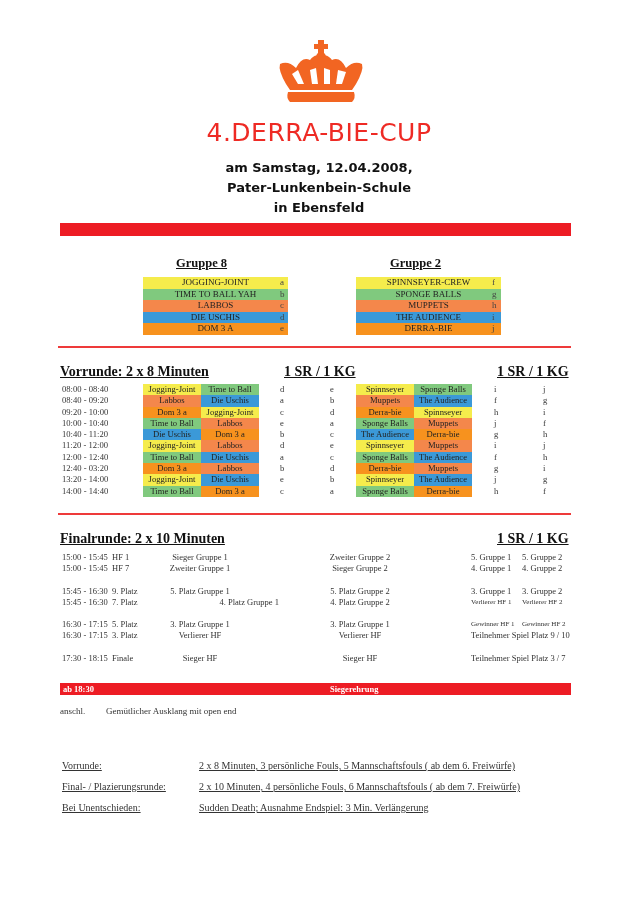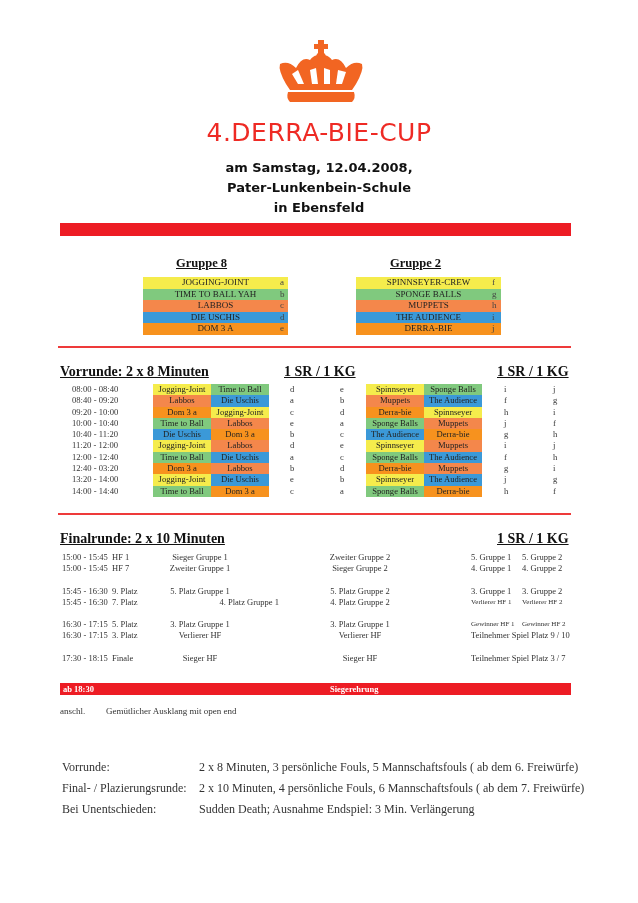--- a/index.html
+++ b/index.html
@@ -20,21 +20,21 @@
   .letter { font-size:9px; line-height:11.5px; height:11.5px; color:#444; }
   .sec { font-weight:bold; text-decoration:underline; font-size:14px; color:#111; }
   .row { height:11.3px; line-height:11.3px; font-size:8.6px; color:#333; }
   .cell { display:inline-block; width:65px; text-align:center; height:11.3px; line-height:11.3px; font-size:8.6px; color:#222; vertical-align:top; }
   .fin { font-size:8.5px; color:#333; line-height:11px; }
   .small { font-size:7px; }
   .cy { background:#f5ec4c; } .cg { background:#80c97e; } .cs { background:#f4874b; }
   .cb { background:#3b99d8; } .co { background:#f7921e; }
   .siegbar { left:60px; width:511px; top:683px; height:12px; background:#ed1c24;
              color:#fff; font-weight:bold; font-size:8.5px; line-height:12px; }
-  .rules { font-size:12px; color:#333; }
+  .rules { font-size:10px; color:#333;text-decoration:underline; }
 </style>
 </head>
 <body>
 
 <div class="abs crown">
   <svg width="90" height="68" viewBox="0 0 90 68">
     <g fill="#f26522">
       <rect x="42" y="0" width="6" height="14"></rect>
       <rect x="38" y="4" width="14" height="5"></rect>
       <circle cx="45" cy="17" r="5"></circle>
@@ -85,21 +85,21 @@
     <div class="letter">h</div>
     <div class="letter">i</div>
     <div class="letter">j</div>
   </div>
 
 <div class="abs redline" style="top:346px"></div>
 
 <div class="abs sec" style="left:60px; top:364px">Vorrunde: 2 x 8 Minuten</div>
 <div class="abs sec" style="left:284px; top:364px">1 SR / 1 KG</div>
 <div class="abs sec" style="left:497px; top:364px">1 SR / 1 KG</div>
-<div class="abs" style="left:10px; top:384px; width:560px" id="vorrunde">
+<div class="abs" style="left:0; top:384px; width:560px" id="vorrunde">
     <div class="row" style="position: relative;">
       <span class="" style="position: absolute; left: 62px;">08:00 - 08:40</span>
       <span class="cell cy" style="position: absolute; left: 143px; width: 58px;">Jogging-Joint</span>
       <span class="cell cg" style="position: absolute; left: 201px; width: 58px;">Time to Ball</span>
       <span class="" style="position: absolute; left: 280px;">d</span>
       <span class="" style="position: absolute; left: 330px;">e</span>
       <span class="cell cy" style="position: absolute; left: 356px; width: 58px;">Spinnseyer Crew</span>
       <span class="cell cg" style="position: absolute; left: 414px; width: 58px;">Sponge Balls</span>
       <span class="" style="position: absolute; left: 494px;">i</span>
       <span class="" style="position: absolute; left: 543px;">j</span>

